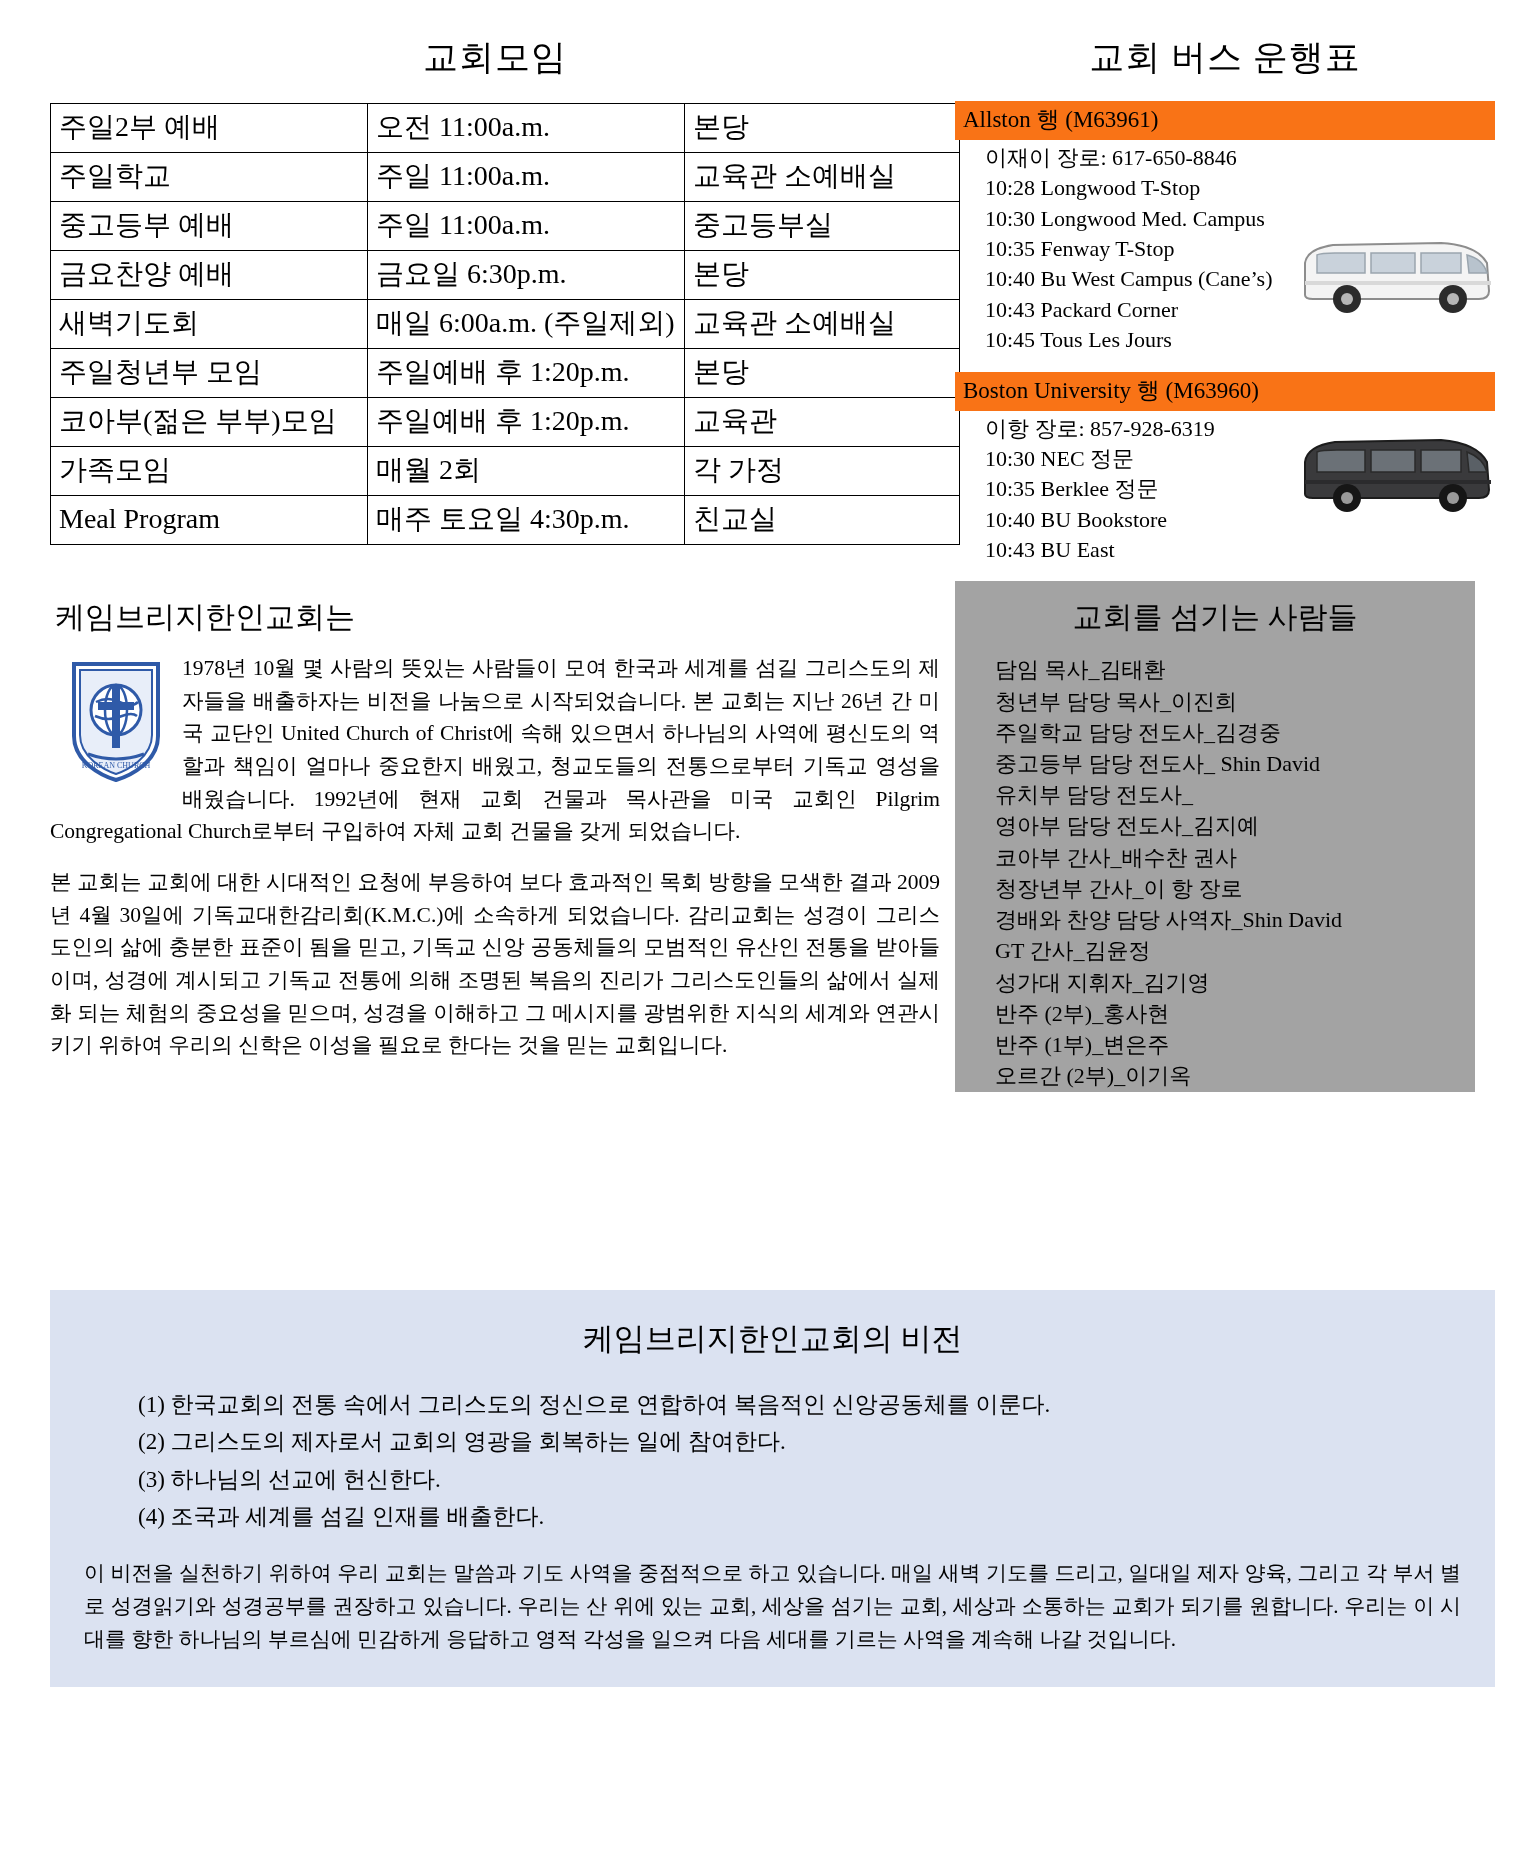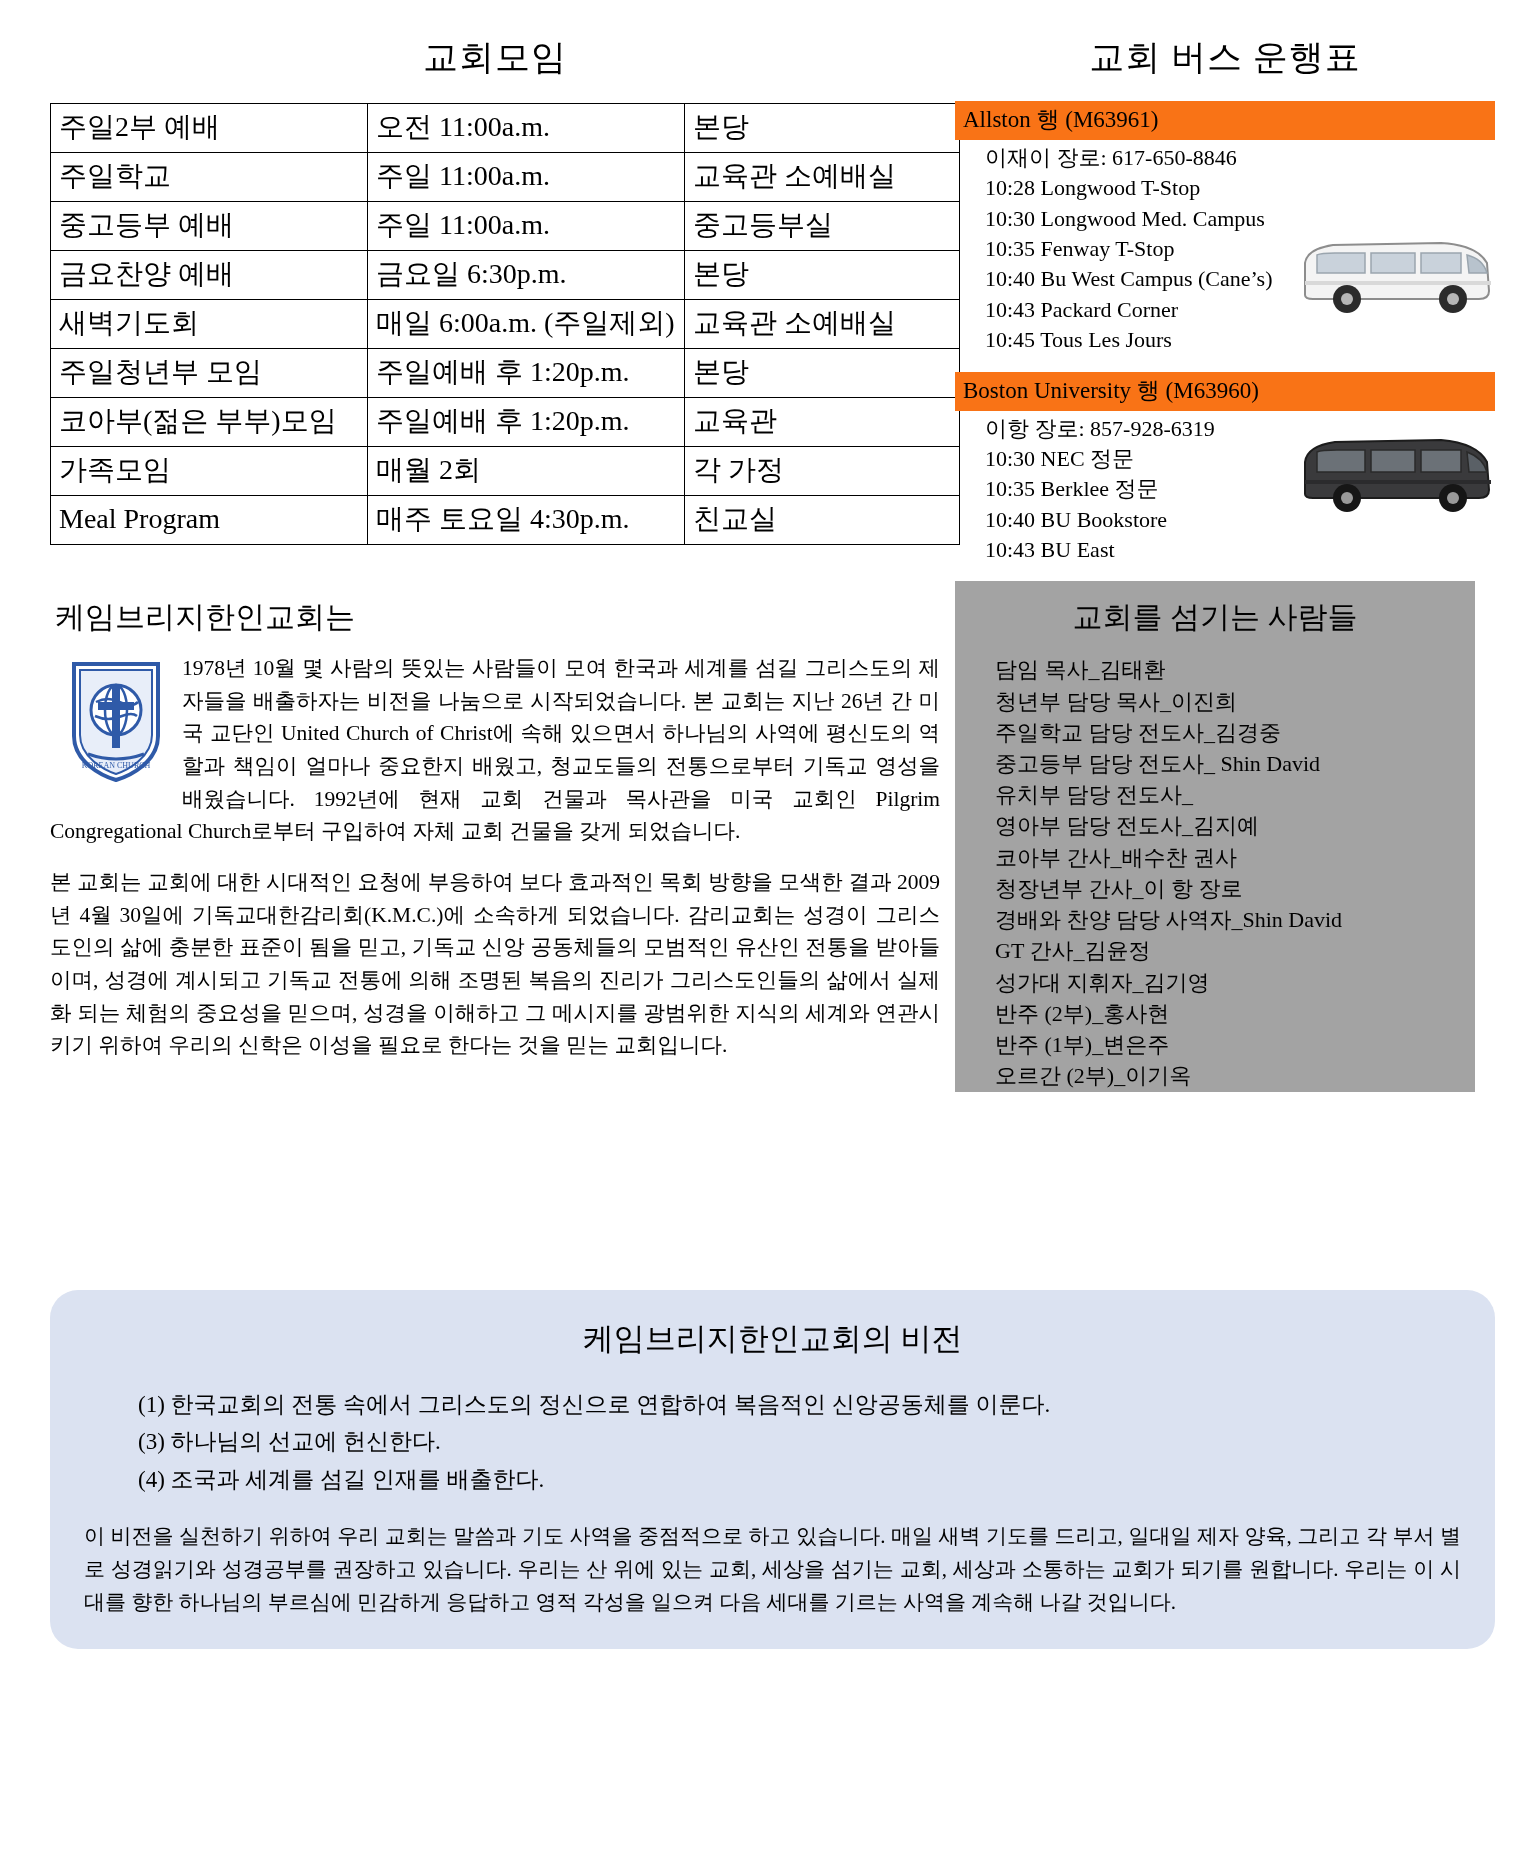--- a/index.html
+++ b/index.html
@@ -151,21 +151,20 @@
 
   
   .vision-box {
     position: absolute;
     left: 50px;
     top: 1290px;
     width: 1445px;
     background: #dbe2f1;
     box-sizing: border-box;
     padding: 22px 28px 30px 28px;
-    border-radius: 28px;
   }
   .vision-title {
     text-align: center;
     font-size: 31px;
     margin: 6px 0 26px 0;
     font-weight: normal;
   }
   .vision-list {
     margin: 12px 0 22px 0;
     padding: 0 0 0 60px;
@@ -337,19 +336,20 @@
         <li>반주 (1부)_변은주</li>
         <li>오르간 (2부)_이기옥</li>
       </ul>
     </div>
   </div>
 
   <div class="vision-box">
     <h2 class="vision-title">케임브리지한인교회의 비전</h2>
     <ul class="vision-list">
       <li>(1) 한국교회의 전통 속에서 그리스도의 정신으로 연합하여 복음적인 신앙공동체를 이룬다.</li>
+      <li>(2) 그리스도의 제자로서 교회의 영광을 회복하는 일에 참여한다.</li>
       <li>(3) 하나님의 선교에 헌신한다.</li>
       <li>(4) 조국과 세계를 섬길 인재를 배출한다.</li>
     </ul>
     <p class="vision-body">이 비전을 실천하기 위하여 우리 교회는 말씀과 기도 사역을 중점적으로 하고 있습니다. 매일 새벽 기도를 드리고, 일대일 제자 양육, 그리고 각 부서 별로 성경읽기와 성경공부를 권장하고 있습니다. 우리는 산 위에 있는 교회, 세상을 섬기는 교회, 세상과 소통하는 교회가 되기를 원합니다. 우리는 이 시대를 향한 하나님의 부르심에 민감하게 응답하고 영적 각성을 일으켜 다음 세대를 기르는 사역을 계속해 나갈 것입니다.</p>
   </div>
 
 </div>
 
 </body></html>

